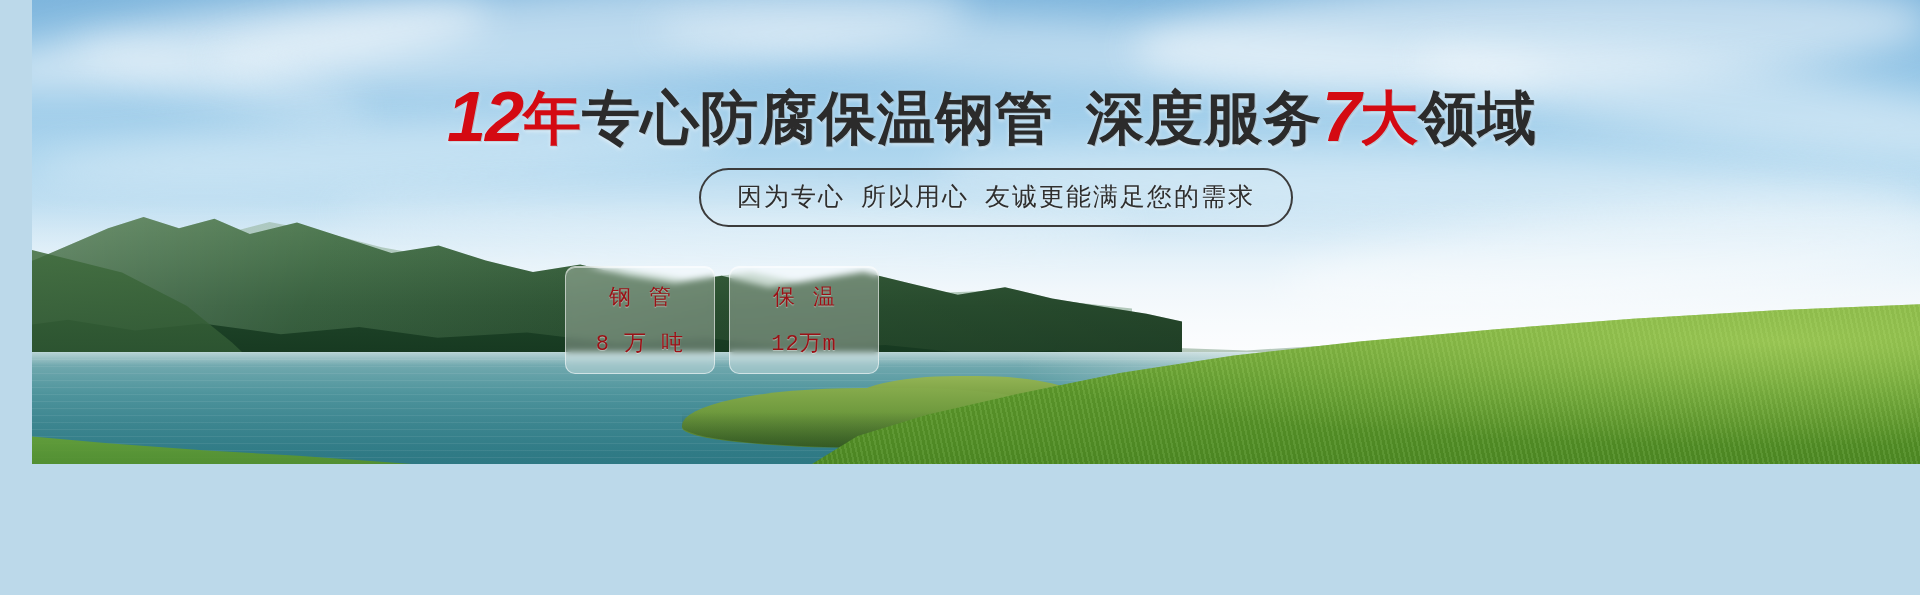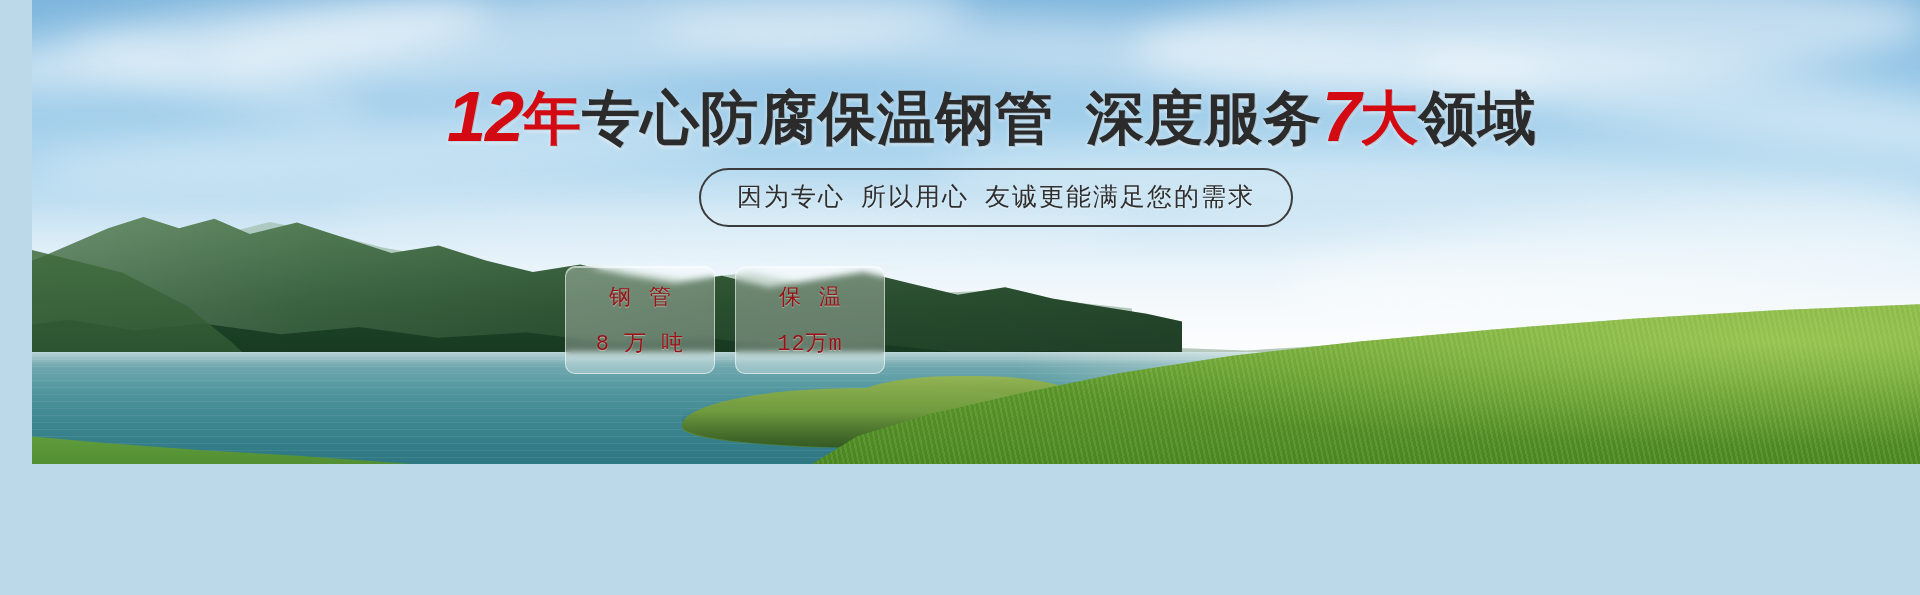--- a/index.html
+++ b/index.html
@@ -190,21 +190,21 @@
     color:#2f2f2f;
     background:rgba(255,255,255,.05);
     white-space:nowrap;
     text-shadow:0 1px 2px rgba(255,255,255,.6);
   }
   .subtitle .sp{display:inline-block;width:16px;}
 
   
   .cards{
     position:absolute;left:533px;top:266px;
-    display:flex;gap:20px;align-items:flex-start;
+    display:flex;gap:14px;align-items:flex-start;
   }
   .card{
     width:148px;height:106px;
     border-radius:10px;
     background:rgba(255,255,255,.30);
     border:1px solid rgba(255,255,255,.55);
     backdrop-filter:blur(3px);
     -webkit-backdrop-filter:blur(3px);
     display:flex;flex-direction:column;align-items:center;justify-content:center;
     box-shadow:inset 0 1px 0 rgba(255,255,255,.55);

